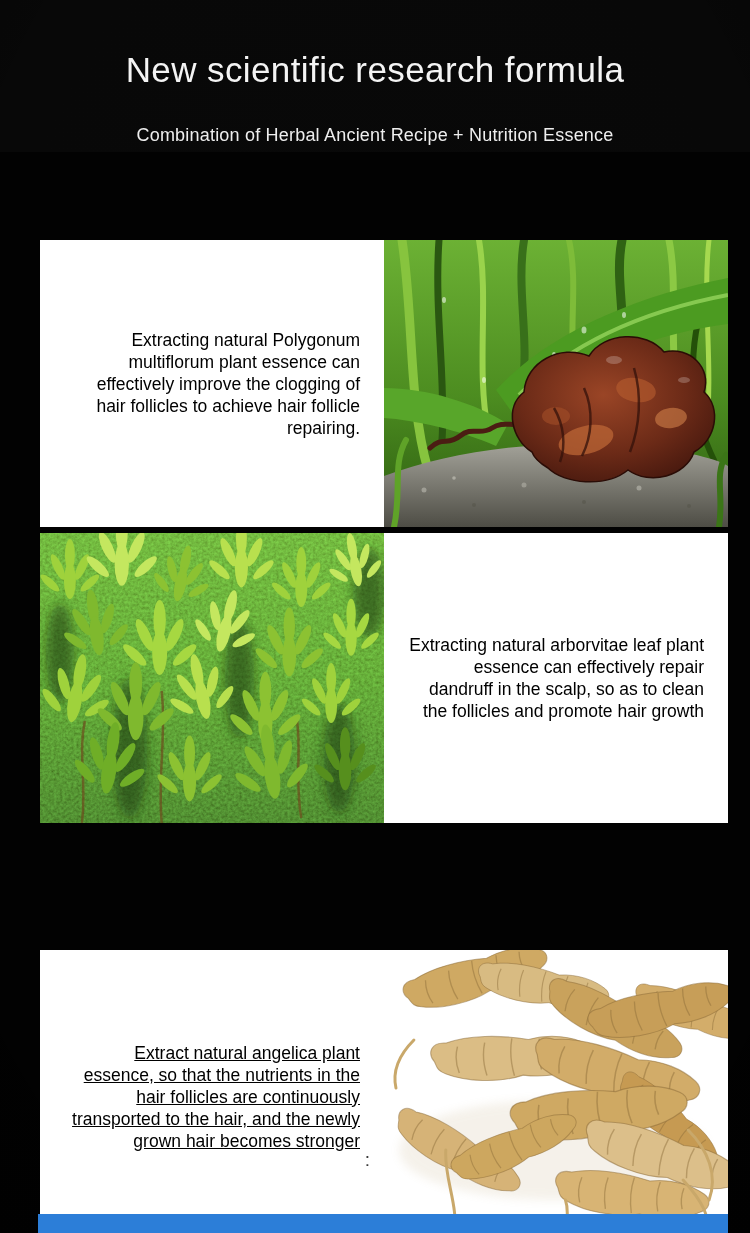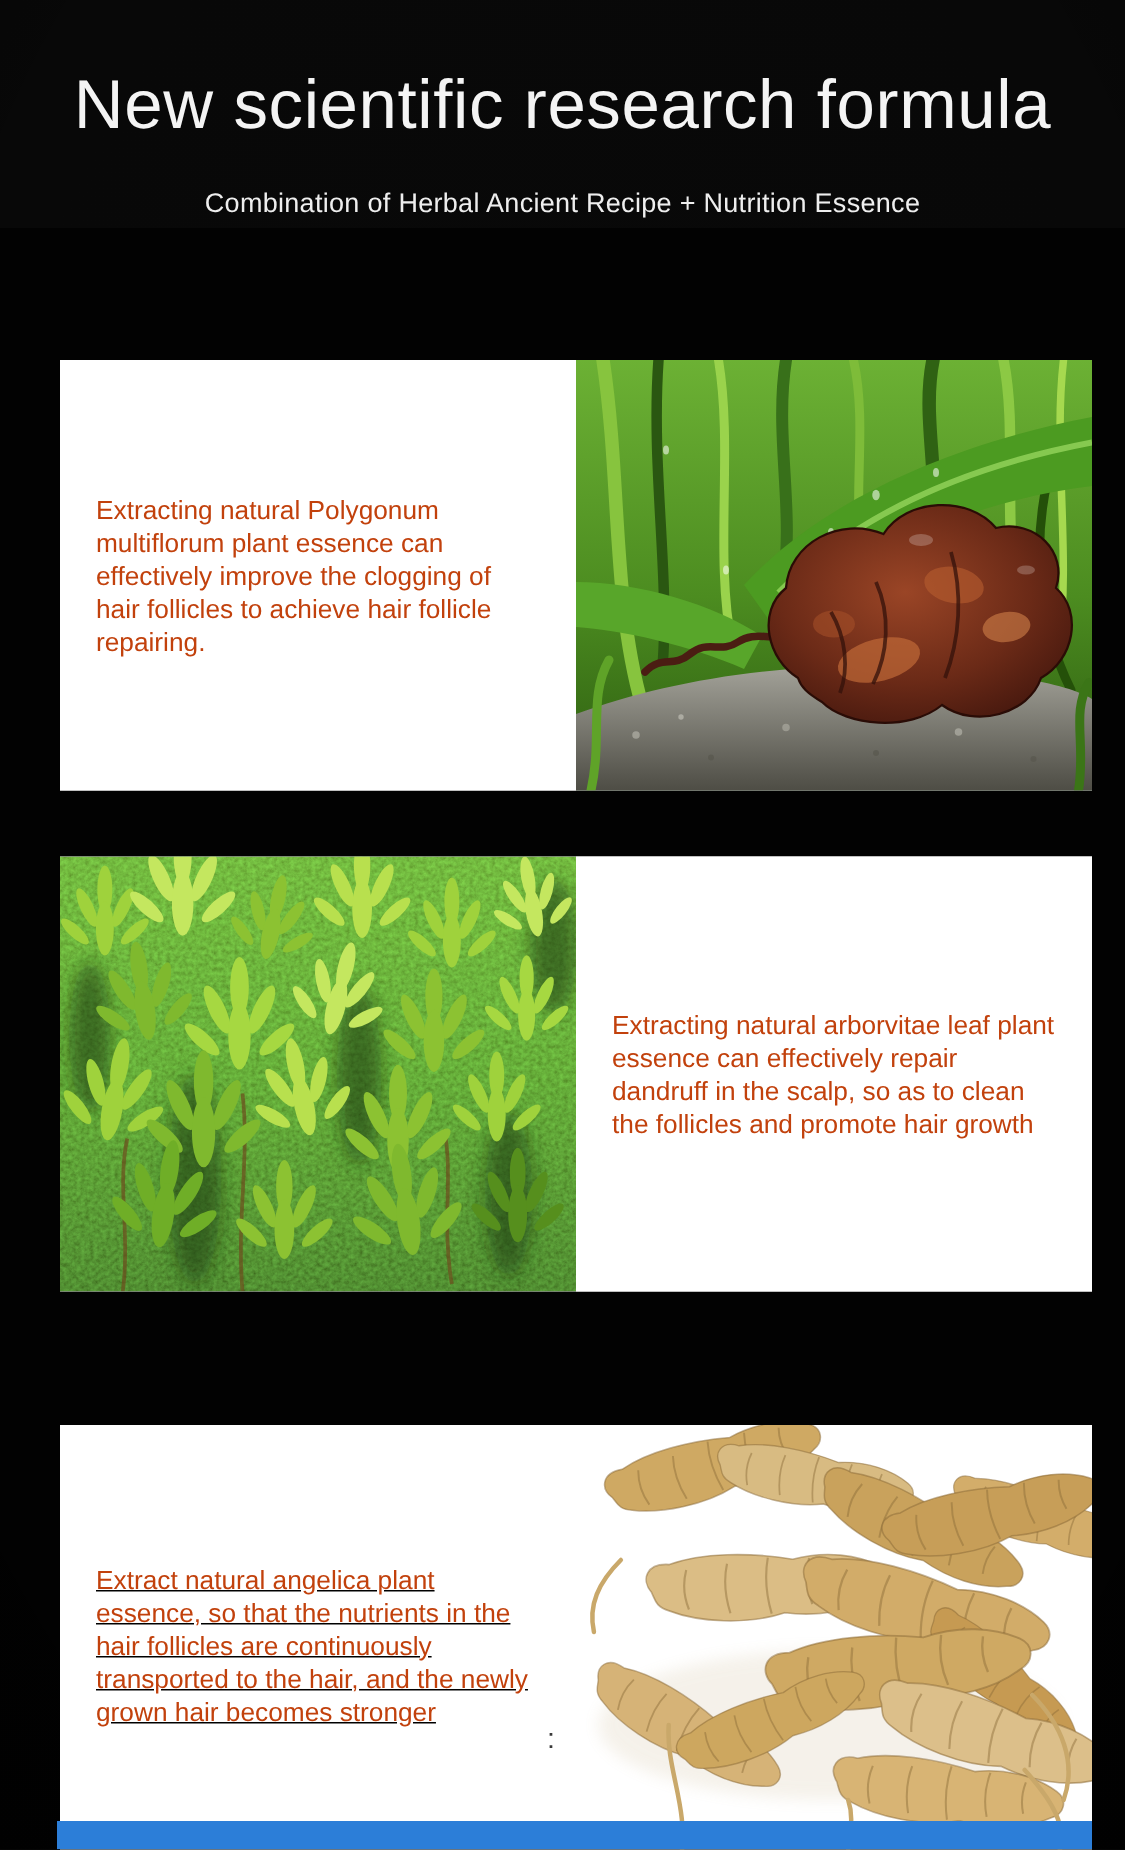--- a/index.html
+++ b/index.html
@@ -4,41 +4,41 @@
 <style>
   html,body{margin:0;padding:0;background:#000;}
   .page{
     position:relative;width:750px;height:1233px;overflow:hidden;
     background:#0c0c0c;
     font-family:"Liberation Sans",sans-serif;
   }
   .texture-svg{position:absolute;left:0;top:0;z-index:0;display:block;}
   .header{position:absolute;left:0;top:0;width:750px;z-index:2;text-align:center;color:#f2f2f2;}
   .title{
-    margin:44px 0 0 0;font-size:46px;line-height:51px;font-weight:300;
+    margin:44px 0 0 0;font-size:35px;line-height:51px;font-weight:300;
     letter-spacing:.4px;color:#f4f4f4;
   }
   .title span{display:block;}
   .subtitle{
     margin:30px 0 0 0;font-size:18px;font-weight:400;color:#eeeeee;letter-spacing:.2px;
   }
   .card{
     position:absolute;left:40px;width:688px;display:flex;z-index:2;
     background:#ffffff;
   }
   #card1{top:240px;height:287px;}
-  #card2{top:571px;height:290px;}
+  #card2{top:533px;height:290px;}
   #card3{top:950px;height:293px;text-decoration:underline;}
   .half{width:50%;height:100%;position:relative;overflow:hidden;}
   .text-panel{
     display:flex;align-items:center;justify-content:center;
     box-sizing:border-box;padding:20px 24px;background:#fff;
   }
   .text-panel p{
-    margin:0;text-align:left;font-size:17.5px;line-height:22px;color:#c2410c;
+    margin:0;text-align:right;font-size:17.5px;line-height:22px;color:#000000;
   }
   .img-panel svg{display:block;width:100%;height:100%;}
   .colon-artifact{
     position:absolute;right:14px;top:200px;font-size:19px;color:#3a3a3a;line-height:1;
   }
   .bottom-bar{
     position:absolute;left:38px;top:1214px;width:690px;height:19px;z-index:2;
     background:#2c7ed8;
   }
 </style>

